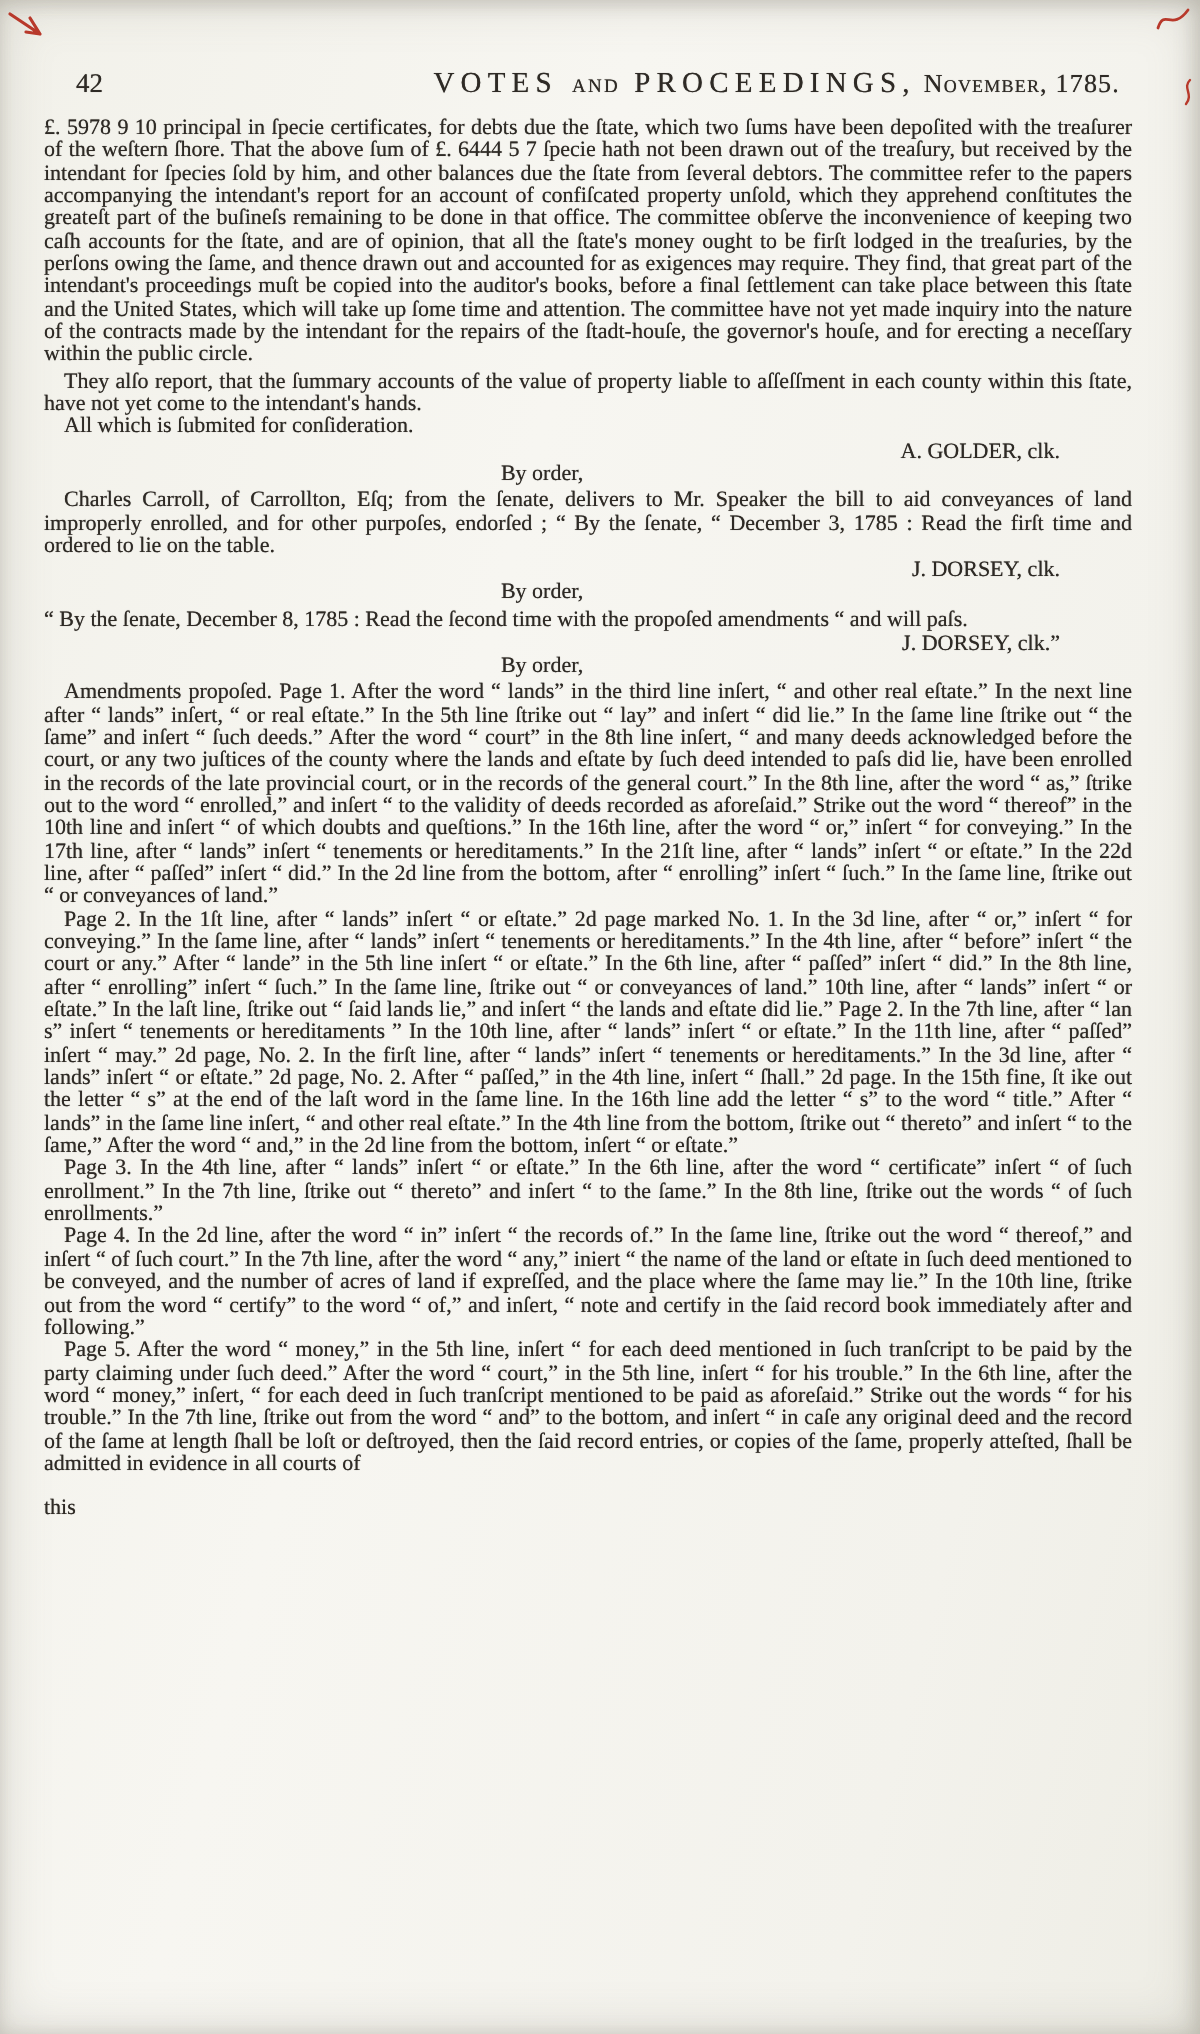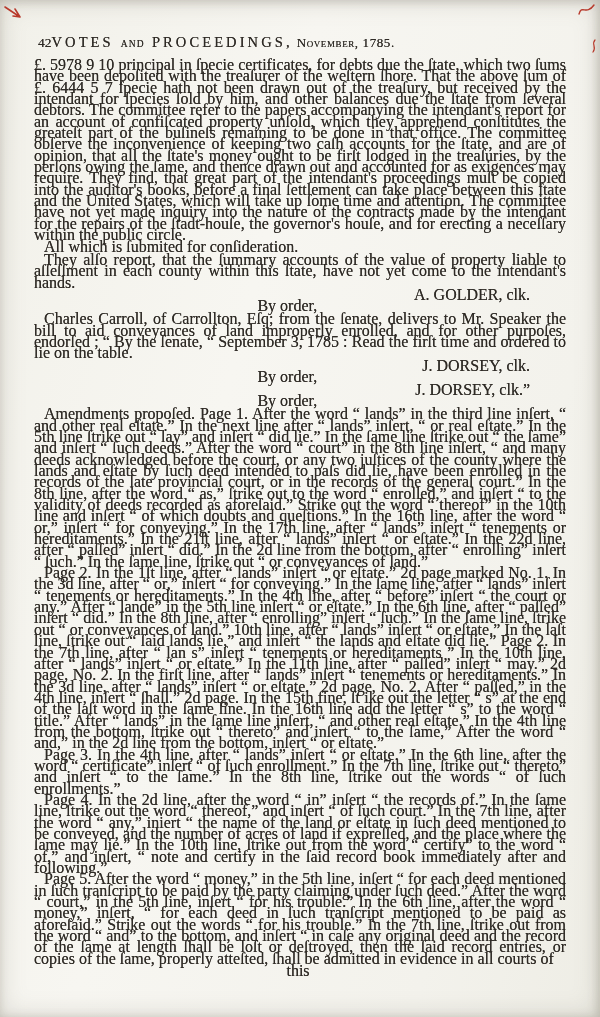--- a/index.html
+++ b/index.html
@@ -13,37 +13,37 @@
     font-family:Liberation Serif, serif;
     text-shadow: 0 0 .35px rgba(46,42,37,.8);
     overflow:hidden;
   }
   .running-head {
     display:flex; align-items:baseline;
     padding:33px 40px 7px 38px;
     white-space:nowrap;
   }
   .pagenum { font-size:13.5px; }
-  .title { flex:1; text-align:left; }
+  .title { flex:1; text-align:right; }
   .caps  { font-size:14.5px; letter-spacing:3.1px; }
   .small-and { font-size:9.5px; letter-spacing:1.2px; text-transform:uppercase; margin:0 3px; }
   .date { font-size:13px; font-variant:small-caps; letter-spacing:.6px; }
   .body-text {
-    padding:1px 34px 0 34px;
-    font-size:16px; line-height:11.35px;
+    padding:1px 34px 0 22px;
+    font-size:11px; line-height:11.35px;
     text-align:justify;
   }
   .body-text p { text-align:justify; }
   .indent { text-indent:10px; }
   .gap { margin-top:0; }
   .sgap { margin-top:2px; }
   .byorder { display:flex; margin:1px 0 2px; }
   .byorder .order { margin-left:42%;margin-top:11px; }
   .byorder .clerk { margin-left:auto; margin-right:36px; }
-  .catchword-row { text-align:center; margin-top:1px; padding-right:4px; }
+  .catchword-row { text-align:left; margin-top:11px; padding-right:4px; }
   .mark { position:absolute; }
   .mark-tl { left:3px; top:3px; }
   .mark-tr { right:3px; top:2px; }
   .mark-re { right:1px; top:38px; }
 </style>
 </head>
 <body>
 
 <div class="page">
 
@@ -62,35 +62,36 @@
     <div class="title">
       <span class="caps">VOTES</span>
       <span class="small-and">and</span>
       <span class="caps">PROCEEDINGS,</span>
       <span class="date">November, 1785.</span>
     </div>
   </header>
 
   <main class="body-text">
     <p>£. 5978 9 10 principal in ſpecie certificates, for debts due the ſtate, which two ſums have been depoſited with the treaſurer of the weſtern ſhore. That the above ſum of £. 6444 5 7 ſpecie hath not been drawn out of the treaſury, but received by the intendant for ſpecies ſold by him, and other balances due the ſtate from ſeveral debtors. The committee refer to the papers accompanying the intendant's report for an account of confiſcated property unſold, which they apprehend conſtitutes the greateſt part of the buſineſs remaining to be done in that office. The committee obſerve the inconvenience of keeping two caſh accounts for the ſtate, and are of opinion, that all the ſtate's money ought to be firſt lodged in the treaſuries, by the perſons owing the ſame, and thence drawn out and accounted for as exigences may require. They find, that great part of the intendant's proceedings muſt be copied into the auditor's books, before a final ſettlement can take place between this ſtate and the United States, which will take up ſome time and attention. The committee have not yet made inquiry into the nature of the contracts made by the intendant for the repairs of the ſtadt-houſe, the governor's houſe, and for erecting a neceſſary within the public circle.</p>
+    <p class="indent sgap">They alſo report, that the ſummary accounts of the value of property liable to aſſeſſment in each county within this ſtate, have not yet come to the intendant's hands.</p>
     <p class="indent">All which is ſubmited for conſideration.</p>
-    <p class="indent sgap">They alſo report, that the ſummary accounts of the value of property liable to aſſeſſment in each county within this ſtate, have not yet come to the intendant's hands.</p>
 
     <div class="byorder">
       <span class="order">By order,</span>
       <span class="clerk">A. GOLDER, clk.</span>
     </div>
 
-    <p class="indent sgap">Charles Carroll, of Carrollton, Eſq; from the ſenate, delivers to Mr. Speaker the bill to aid conveyances of land improperly enrolled, and for other purpoſes, endorſed ; “ By the ſenate, “ September 3, 1785 : Read the firſt time and ordered to lie on the table.</p>
+    <p class="indent sgap">Charles Carroll, of Carrollton, Eſq; from the ſenate, delivers to Mr. Speaker the bill to aid conveyances of land improperly enrolled, and for other purpoſes, endorſed ; “ By the ſenate, “ December 3, 1785 : Read the firſt time and ordered to lie on the table.</p>
 
     <div class="byorder">
       <span class="order">By order,</span>
       <span class="clerk">J. DORSEY, clk.</span>
     </div>
 
+    <p>“ By the ſenate, December 8, 1785 : Read the ſecond time with the propoſed amendments “ and will paſs.</p>
 
     <div class="byorder">
       <span class="order">By order,</span>
       <span class="clerk">J. DORSEY, clk.”</span>
     </div>
 
     <p class="indent gap">Amendments propoſed. Page 1. After the word “ lands” in the third line inſert, “ and other real eſtate.” In the next line after “ lands” inſert, “ or real eſtate.” In the 5th line ſtrike out “ lay” and inſert “ did lie.” In the ſame line ſtrike out “ the ſame” and inſert “ ſuch deeds.” After the word “ court” in the 8th line inſert, “ and many deeds acknowledged before the court, or any two juſtices of the county where the lands and eſtate by ſuch deed intended to paſs did lie, have been enrolled in the records of the late provincial court, or in the records of the general court.” In the 8th line, after the word “ as,” ſtrike out to the word “ enrolled,” and inſert “ to the validity of deeds recorded as aforeſaid.” Strike out the word “ thereof” in the 10th line and inſert “ of which doubts and queſtions.” In the 16th line, after the word “ or,” inſert “ for conveying.” In the 17th line, after “ lands” inſert “ tenements or hereditaments.” In the 21ſt line, after “ lands” inſert “ or eſtate.” In the 22d line, after “ paſſed” inſert “ did.” In the 2d line from the bottom, after “ enrolling” inſert “ ſuch.” In the ſame line, ſtrike out “ or conveyances of land.”</p>
     <p class="indent gap">Page 2. In the 1ſt line, after “ lands” inſert “ or eſtate.” 2d page marked No. 1. In the 3d line, after “ or,” inſert “ for conveying.” In the ſame line, after “ lands” inſert “ tenements or hereditaments.” In the 4th line, after “ before” inſert “ the court or any.” After “ lande” in the 5th line inſert “ or eſtate.” In the 6th line, after “ paſſed” inſert “ did.” In the 8th line, after “ enrolling” inſert “ ſuch.” In the ſame line, ſtrike out “ or conveyances of land.” 10th line, after “ lands” inſert “ or eſtate.” In the laſt line, ſtrike out “ ſaid lands lie,” and inſert “ the lands and eſtate did lie.” Page 2. In the 7th line, after “ lan s” inſert “ tenements or hereditaments ” In the 10th line, after “ lands” inſert “ or eſtate.” In the 11th line, after “ paſſed” inſert “ may.” 2d page, No. 2. In the firſt line, after “ lands” inſert “ tenements or hereditaments.” In the 3d line, after “ lands” inſert “ or eſtate.” 2d page, No. 2. After “ paſſed,” in the 4th line, inſert “ ſhall.” 2d page. In the 15th fine, ſt ike out the letter “ s” at the end of the laſt word in the ſame line. In the 16th line add the letter “ s” to the word “ title.” After “ lands” in the ſame line inſert, “ and other real eſtate.” In the 4th line from the bottom, ſtrike out “ thereto” and inſert “ to the ſame,” After the word “ and,” in the 2d line from the bottom, inſert “ or eſtate.”</p>
     <p class="indent gap">Page 3. In the 4th line, after “ lands” inſert “ or eſtate.” In the 6th line, after the word “ certificate” inſert “ of ſuch enrollment.” In the 7th line, ſtrike out “ thereto” and inſert “ to the ſame.” In the 8th line, ſtrike out the words “ of ſuch enrollments.”</p>
     <p class="indent gap">Page 4. In the 2d line, after the word “ in” inſert “ the records of.” In the ſame line, ſtrike out the word “ thereof,” and inſert “ of ſuch court.” In the 7th line, after the word “ any,” iniert “ the name of the land or eſtate in ſuch deed mentioned to be conveyed, and the number of acres of land if expreſſed, and the place where the ſame may lie.” In the 10th line, ſtrike out from the word “ certify” to the word “ of,” and inſert, “ note and certify in the ſaid record book immediately after and following.”</p>

